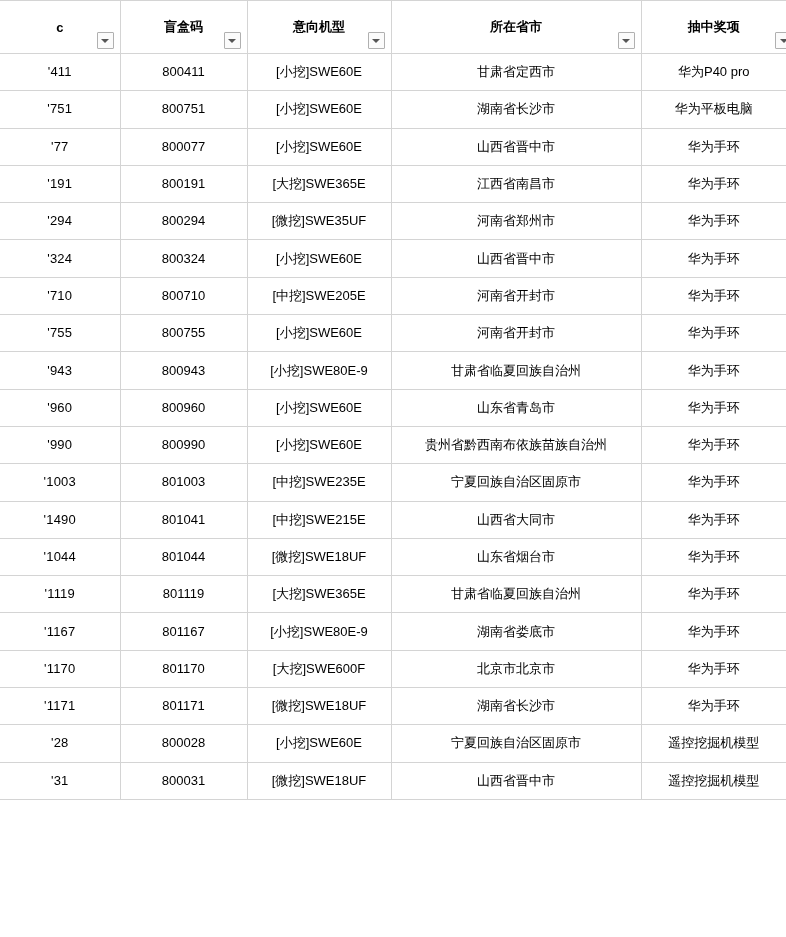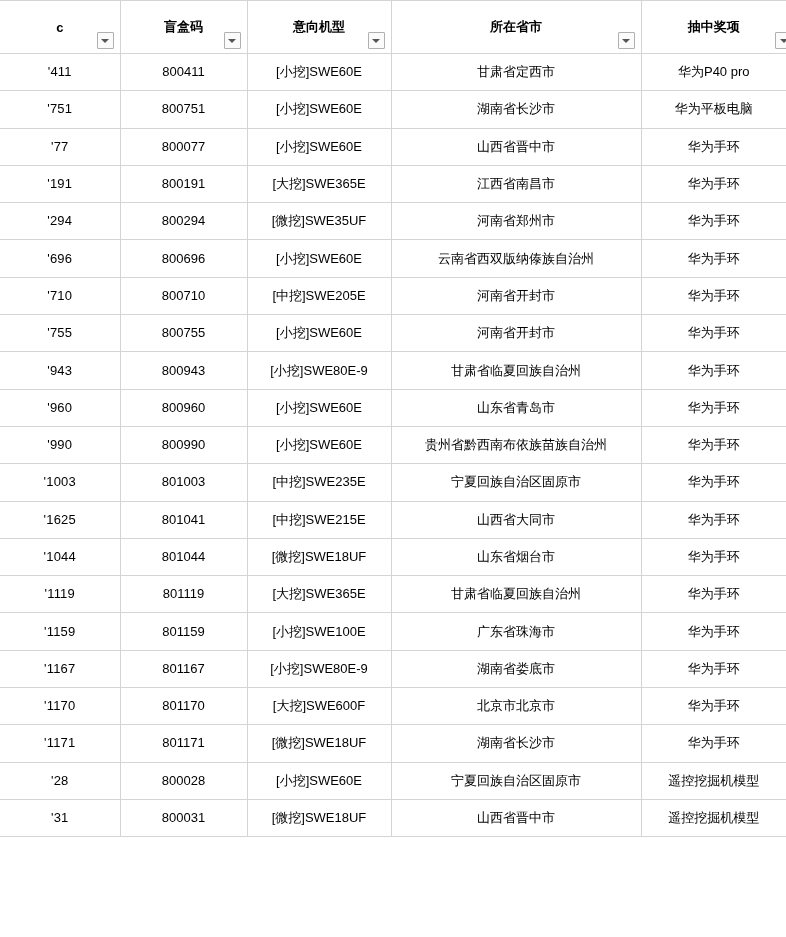--- a/index.html
+++ b/index.html
@@ -258,30 +258,30 @@
           </td>
           <td class="col-city">
             <span class="cell-ok">河南省郑州市</span>
           </td>
           <td class="col-prize">
             <span class="cell-ok">华为手环</span>
           </td>
         </tr>
         <tr>
           <td class="col-id">
-            <span class="cell-ok">'696</span>
-          </td>
-          <td class="col-code">
-            <span class="cell-ok">800696</span>
-          </td>
-          <td class="col-model">
-            <span class="cell-ok">[小挖]SWE60E</span>
-          </td>
-          <td class="col-city">
-            <span class="cell-ok">云南省西双版纳傣族自治州</span>
+            <span class="cell-ok">'324</span>
+          </td>
+          <td class="col-code">
+            <span class="cell-ok">800324</span>
+          </td>
+          <td class="col-model">
+            <span class="cell-ok">[小挖]SWE60E</span>
+          </td>
+          <td class="col-city">
+            <span class="cell-ok">山西省晋中市</span>
           </td>
           <td class="col-prize">
             <span class="cell-ok">华为手环</span>
           </td>
         </tr>
         <tr>
           <td class="col-id">
             <span class="cell-ok">'710</span>
           </td>
           <td class="col-code">
@@ -377,21 +377,21 @@
           </td>
           <td class="col-city">
             <span class="cell-ok">宁夏回族自治区固原市</span>
           </td>
           <td class="col-prize">
             <span class="cell-ok">华为手环</span>
           </td>
         </tr>
         <tr>
           <td class="col-id">
-            <span class="cell-ok">'1625</span>
+            <span class="cell-ok">'1490</span>
           </td>
           <td class="col-code">
             <span class="cell-ok">801041</span>
           </td>
           <td class="col-model">
             <span class="cell-ok">[中挖]SWE215E</span>
           </td>
           <td class="col-city">
             <span class="cell-ok">山西省大同市</span>
           </td>
@@ -421,37 +421,20 @@
             <span class="cell-ok">'1119</span>
           </td>
           <td class="col-code">
             <span class="cell-ok">801119</span>
           </td>
           <td class="col-model">
             <span class="cell-ok">[大挖]SWE365E</span>
           </td>
           <td class="col-city">
             <span class="cell-ok">甘肃省临夏回族自治州</span>
-          </td>
-          <td class="col-prize">
-            <span class="cell-ok">华为手环</span>
-          </td>
-        </tr>
-        <tr>
-          <td class="col-id">
-            <span class="cell-ok">'1159</span>
-          </td>
-          <td class="col-code">
-            <span class="cell-ok">801159</span>
-          </td>
-          <td class="col-model">
-            <span class="cell-ok">[小挖]SWE100E</span>
-          </td>
-          <td class="col-city">
-            <span class="cell-ok">广东省珠海市</span>
           </td>
           <td class="col-prize">
             <span class="cell-ok">华为手环</span>
           </td>
         </tr>
         <tr>
           <td class="col-id">
             <span class="cell-ok">'1167</span>
           </td>
           <td class="col-code">

